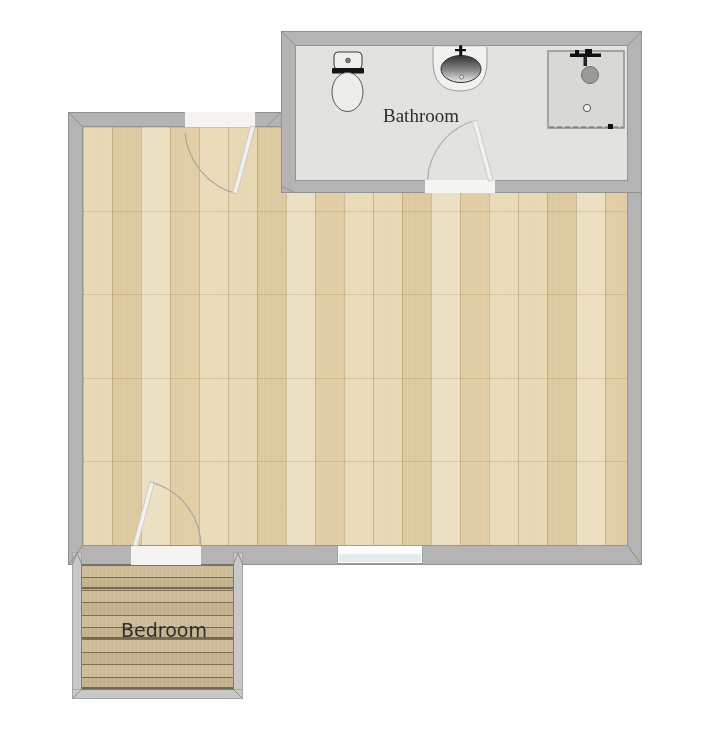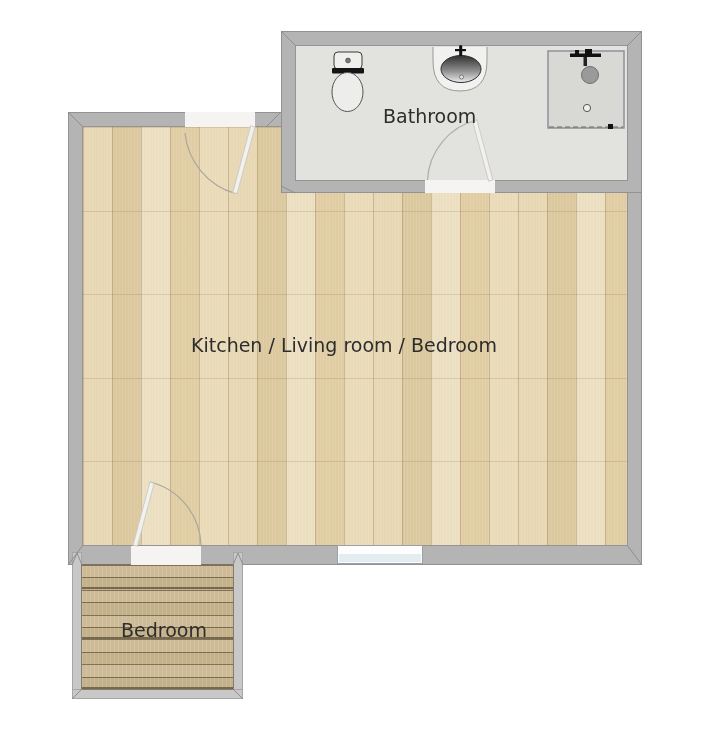--- a/index.html
+++ b/index.html
@@ -132,17 +132,16 @@
       <rect x="608" y="124" width="5" height="5" fill="#111"></rect>
       <rect x="570" y="53.5" width="31" height="3.5" fill="#111"></rect>
       <rect x="575" y="50" width="4" height="4" fill="#111"></rect>
       <rect x="585" y="49" width="7" height="5" fill="#111"></rect>
       <rect x="583.5" y="57" width="3.5" height="9" fill="#222"></rect>
       <circle cx="590" cy="75" r="8.5" fill="#9a9a9a" stroke="#6f6f6f" stroke-width="1"></circle>
       <circle cx="587" cy="108" r="3.6" fill="#efefed" stroke="#555" stroke-width="1"></circle>
     </g>
   </svg>
 
-  <div class="room-label" style="left:383px;top:105px;">Bathroom</div>
-  <div class="room-label" style="left:191px;top:334px;">Kitchen / Living room / Bedroom</div>
+  <div class="room-label" style="left:383px;top:105px;font-family:Liberation Serif, serif;">Bathroom</div>
   <div class="room-label" style="left:121px;top:619px;">Bedroom</div>
 
 </div>
 
 </body></html>

